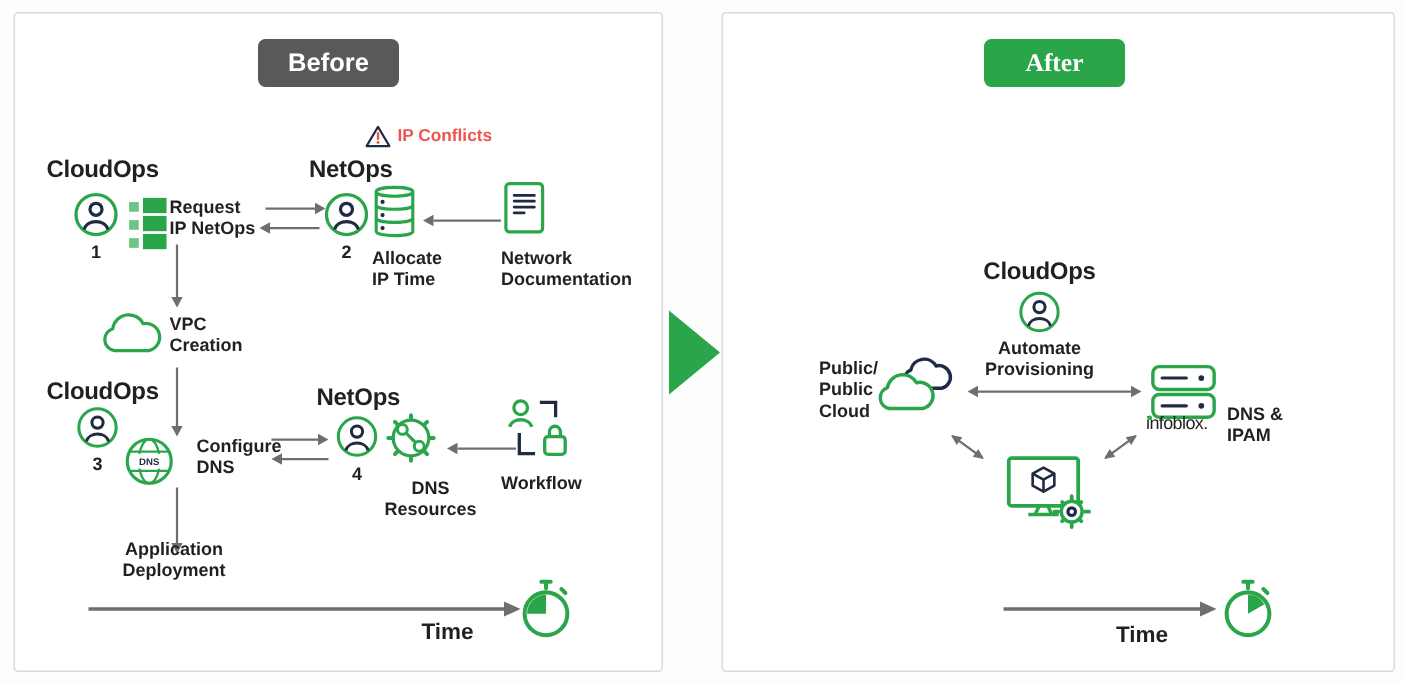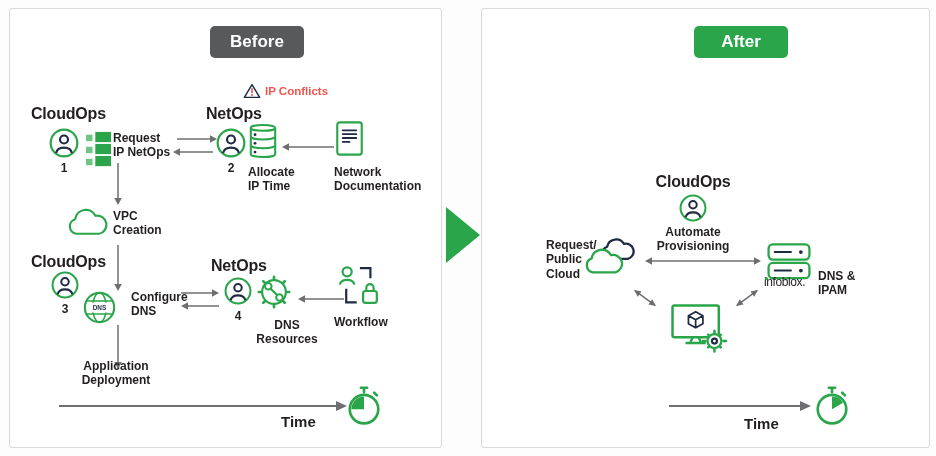--- a/index.html
+++ b/index.html
@@ -3,21 +3,21 @@
 <meta charset="utf-8">
 <style>
   html,body{margin:0;padding:0;}
   body{
     width:936px;height:456px;position:relative;
     background:#fdfdfd;color:var(--text);
     font-family:"Liberation Sans",sans-serif;
     overflow:hidden;
   }
   .panel{position:absolute;background:#fff;border:1px solid var(--border);border-radius:3px;}
-  .badge{position:absolute;height:32px;border-radius:5px;color:#fff;font-weight:700;font-size:17px;text-align:center;line-height:32px;margin-left:38px;}
+  .badge{position:absolute;height:32px;border-radius:5px;color:#fff;font-weight:700;font-size:17px;text-align:center;line-height:32px;}
   .badge.gray{background:var(--badge-gray);}
   .badge.green{background:var(--green);}
   .title{position:absolute;font-weight:700;font-size:16px;letter-spacing:-0.2px;}
   .lbl{position:absolute;font-size:12px;font-weight:600;line-height:1.2;white-space:pre-line;}
   .num{position:absolute;font-size:12px;font-weight:700;text-align:center;}
   .time{position:absolute;font-size:15px;font-weight:700;}
   .warn-text{position:absolute;color:var(--red);font-size:11.5px;font-weight:700;}
   .brand{position:absolute;font-size:12px;font-weight:400;letter-spacing:-0.4px;}
   .brand .tittle{position:absolute;left:1px;top:1.5px;width:3.2px;height:3.2px;border-radius:50%;background:var(--green);}
   .center{text-align:center;}
@@ -191,32 +191,32 @@
     <path class="fg" d="M20 26 V11.8 A14.2 14.2 0 0 0 5.8 26 Z"></path>
   </svg>
 </div>
 
 <svg style="left:444px;top:206px;" width="38" height="58" viewBox="0 0 38 58">
   <polygon class="fg" points="2,1 36,29 2,57"></polygon>
 </svg>
 
 <div class="panel" style="left:481px;top:8px;width:447px;height:438px;">
 
-  <div class="badge green" style="left:174px;top:17px;width:94px;">After</div>
+  <div class="badge green" style="left:174px;top:17px;width:94px;font-family:Liberation Serif, serif;">After</div>
 
   <div class="title center" style="left:161px;top:164px;width:100px;">CloudOps</div>
   <svg style="left:197px;top:185px;" width="28" height="28" viewBox="0 0 36 36">
     <circle class="sg fw" cx="18" cy="18" r="16" stroke-width="2.6"></circle>
     <circle class="sn f0" cx="18" cy="13.8" r="4.8" stroke-width="2.6"></circle>
     <path class="sn f0" stroke-width="2.6" d="M8.5 30 C10.5 21.5 25.5 21.5 27.5 30"></path>
   </svg>
   <div class="lbl center" style="left:166px;top:216px;width:90px;">Automate
 Provisioning</div>
 
-  <div class="lbl" style="left:64px;top:229px;">Request/
+  <div class="lbl" style="left:64px;top:229px;">Public/
 Public
 Cloud</div>
   <svg style="left:102px;top:222px;" width="54" height="46" viewBox="0 0 56 46">
     <path class="sn fw" stroke-width="2.4" stroke-linejoin="round" d="M25 28 A6.5 6.5 0 0 1 24 15.5 A9.5 9.5 0 0 1 41.5 12.6 A7 7 0 0 1 45.5 28 Z"></path>
     <path class="sg fw" stroke-width="2.4" stroke-linejoin="round" d="M9 42 A7.5 7.5 0 0 1 7.9 27.6 A10.8 10.8 0 0 1 28 24.2 A7.8 7.8 0 0 1 32.5 42 Z"></path>
   </svg>
 
   <svg style="left:162px;top:247px;" width="118" height="10" viewBox="0 0 118 10">
     <line class="sa" stroke-width="1.5" x1="8" y1="5" x2="110" y2="5"></line>
     <polygon class="fa" points="110,1.2 117,5 110,8.8"></polygon>

